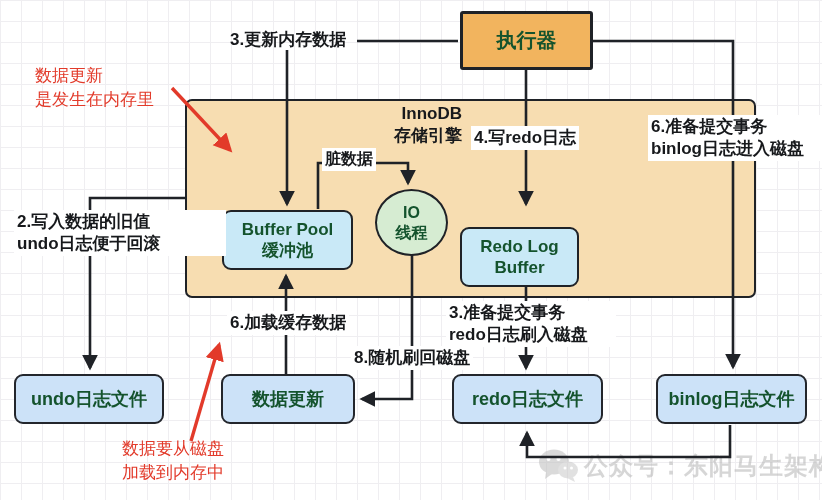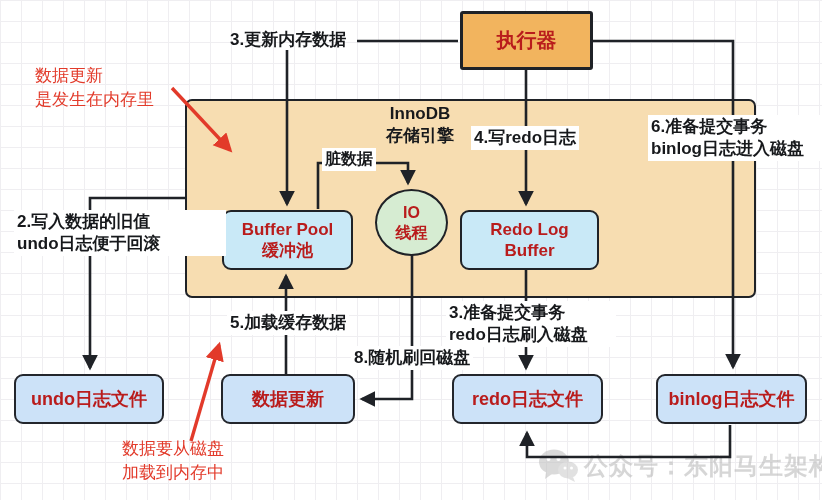--- a/index.html
+++ b/index.html
@@ -13,48 +13,48 @@
     font-family:"Liberation Sans","DejaVu Sans",sans-serif;
   }
   .engine-container{
     position:absolute;left:185px;top:99px;width:571px;height:199px;
     background:#f7ddb1;border:2.5px solid #1f2227;border-radius:7px;
     box-sizing:border-box;z-index:1;
   }
   .wires{position:absolute;left:0;top:0;width:822px;height:500px;z-index:3;pointer-events:none;}
   .node{
     position:absolute;display:flex;flex-direction:column;align-items:center;justify-content:center;
-    box-sizing:border-box;z-index:4;font-weight:bold;color:#b91c1c;text-align:center;line-height:1.25;
+    box-sizing:border-box;z-index:4;font-weight:bold;color:#14532d;text-align:center;line-height:1.25;
   }
   .executor{
     left:460px;top:11px;width:133px;height:59px;
     background:#f2b45e;border:3px solid #1f2227;border-radius:3px;font-size:20px;
   }
   .bluebox{background:#c9e9f7;border:2.5px solid #1f2227;border-radius:9px;font-size:17px;}
   .buffer-pool{left:222px;top:210px;width:131px;height:60px;}
-  .redo-buffer{left:460px;top:210px;width:139px;height:60px;}
+  .redo-buffer{left:460px;top:227px;width:119px;height:60px;}
   .io-circle{
     left:375px;top:189px;width:73px;height:67px;border-radius:50%;
     background:#d6ecd2;border:2.5px solid #1f2227;font-size:16px;line-height:1.2;
   }
   .filebox{
     background:#cce2f8;border:2.5px solid #23262c;border-radius:9px;
     font-size:18px;top:374px;height:50px;
   }
   .undo-file{left:14px;width:150px;}
   .disk-file{left:221px;width:134px;}
   .redo-file{left:452px;width:151px;}
   .binlog-file{left:656px;width:151px;}
   .lbl{
     position:absolute;z-index:5;font-weight:bold;color:#17191c;font-size:17px;
     line-height:1.3;white-space:nowrap;
   }
   .lbl.bg{background:#ffffff;padding:1px 3px;}
   .lbl.center{text-align:left;}
-  .innodb-label{left:378px;top:103px;width:84px;text-align:center;z-index:2;}
+  .innodb-label{left:378px;top:103px;width:84px;text-align:right;z-index:2;}
   .step3{left:230px;top:29px;}
   .step4{left:471px;top:126px;}
   .step6{left:648px;top:115px;width:168px;}
   .dirty{left:322px;top:148px;font-size:16px;}
   .step2{left:14px;top:210px;width:206px;}
   .step1{left:227px;top:311px;}
   .step8{left:351px;top:346px;}
   .step5{left:446px;top:301px;width:164px;}
   .step7{left:528px;top:441px;width:208px;z-index:5;}
   .rednote{
@@ -172,21 +172,21 @@
     <span style="display:block">binlog日志进入磁盘</span>
   </div>
 
   <div class="lbl bg dirty">脏数据</div>
 
   <div class="lbl bg center step2">
     <span style="display:block">2.写入数据的旧值</span>
     <span style="display:block">undo日志便于回滚</span>
   </div>
 
-  <div class="lbl bg step1">5.加载缓存数据</div>
+  <div class="lbl bg step1">6.加载缓存数据</div>
 
   <div class="lbl bg step8">8.随机刷回磁盘</div>
 
   <div class="lbl bg center step5">
     <span style="display:block">3.准备提交事务</span>
     <span style="display:block">redo日志刷入磁盘</span>
   </div>
 
   <div class="lbl center step7">
   </div>

